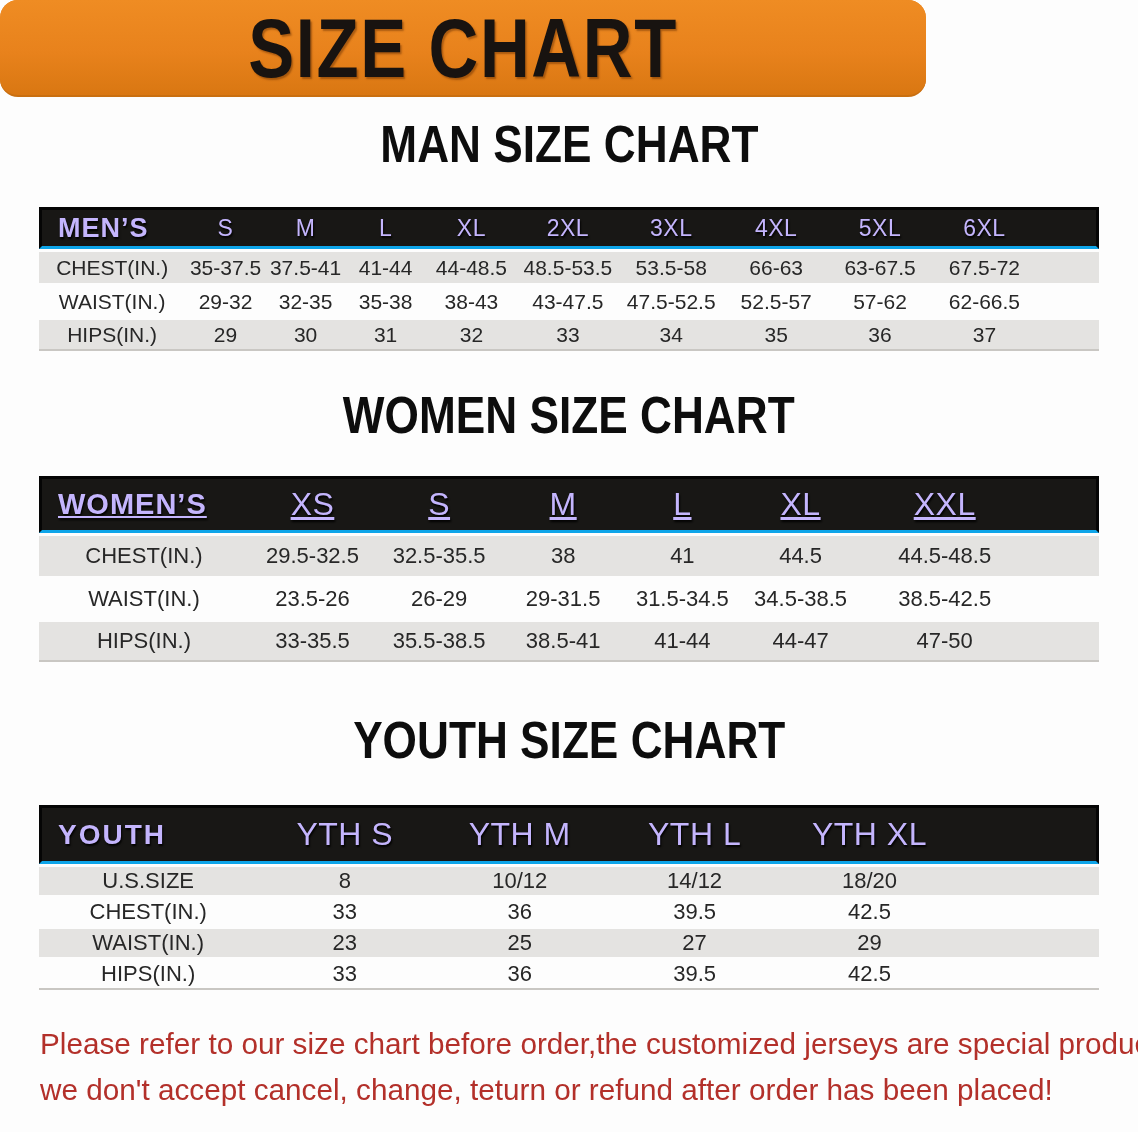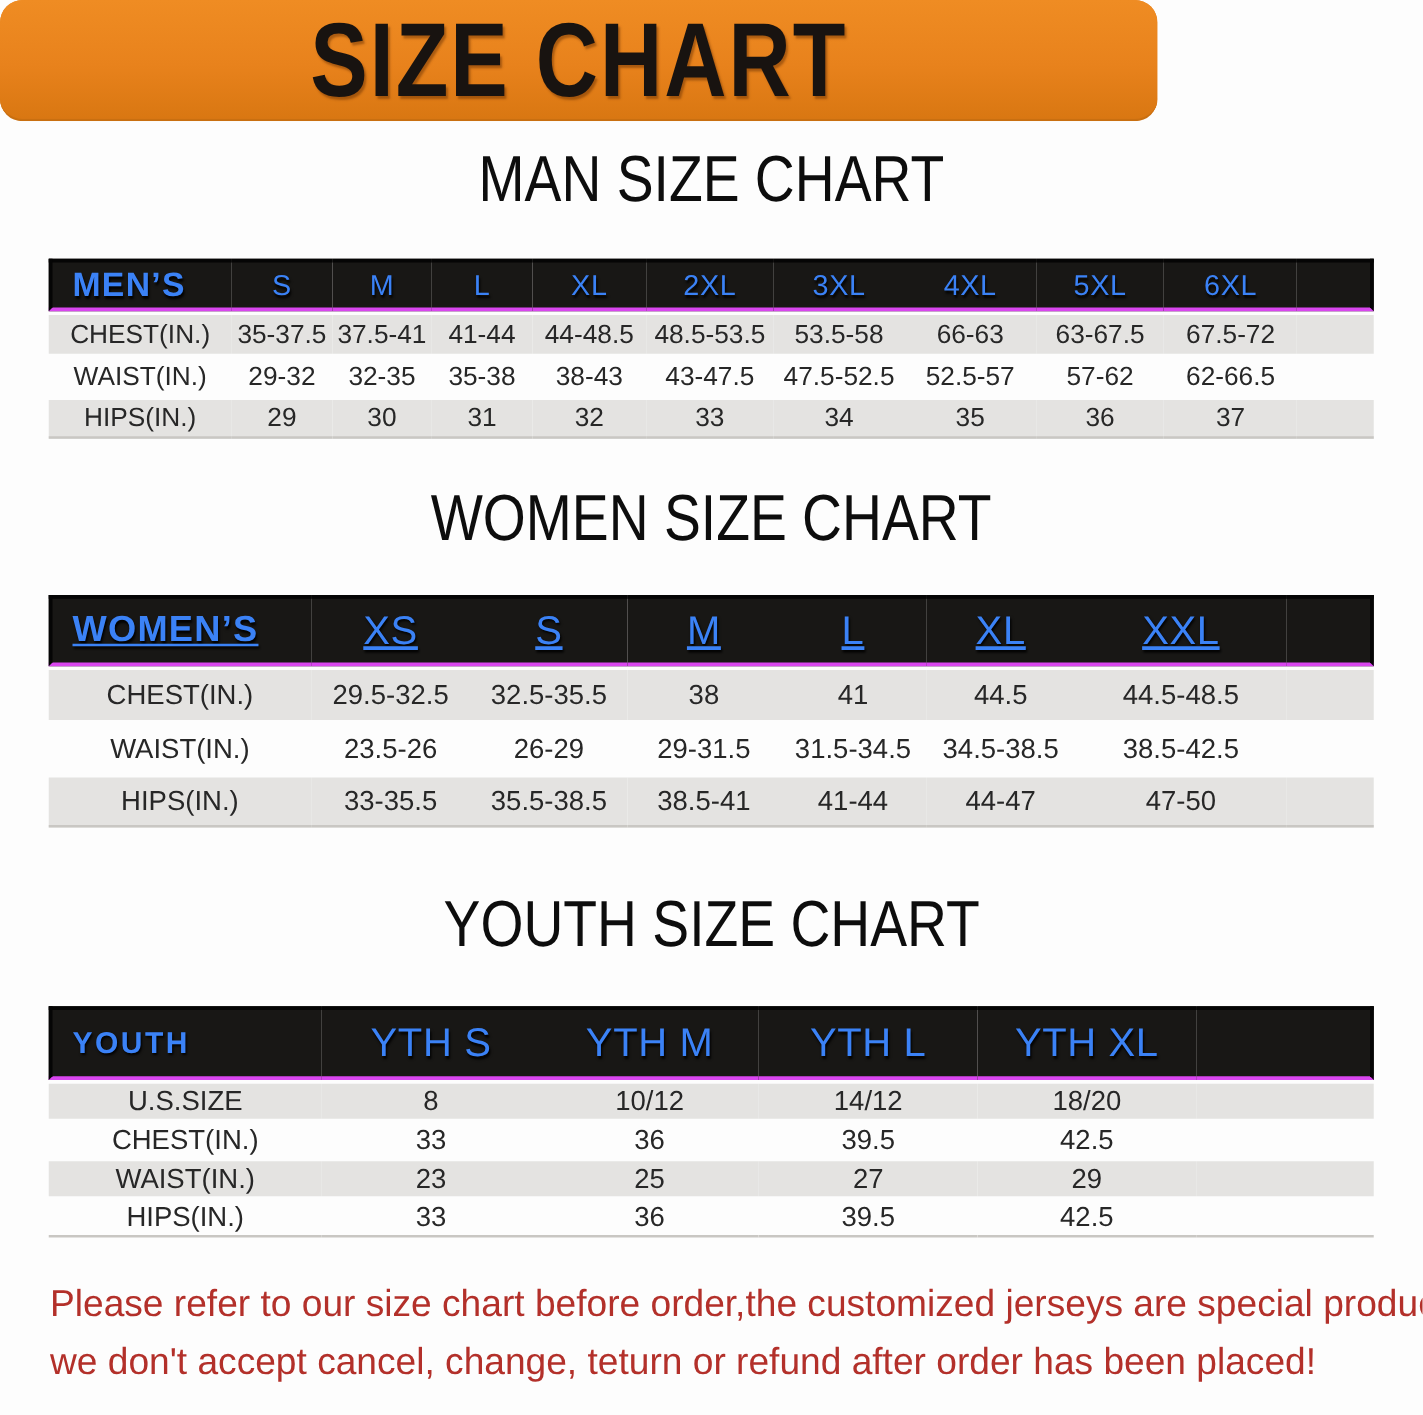--- a/index.html
+++ b/index.html
@@ -23,57 +23,57 @@
     border-radius:18px;
   }
   .banner-title{
     display:inline-block;font-size:84px;font-weight:bold;color:#181310;
     letter-spacing:2px;white-space:nowrap;
     transform:scaleX(.82);transform-origin:center;
     text-shadow:2px 2px 2px rgba(90,40,0,.45);
   }
   
   h2.section-heading{
-    margin:16px;text-align:center;font-weight:normal;color:#0d0d0d;line-height:46px;
+    margin:16px;text-align:center;font-weight:bold;color:#0d0d0d;line-height:46px;
   }
   h2 .condensed{
     display:inline-block;font-size:52px;letter-spacing:0;
     transform:scaleX(.85);transform-origin:center;white-space:nowrap;
   }
   h2.man{margin-top:24px;}
   h2.women{margin-top:38px;}
   h2.youth{margin-top:52px;}
   
   table.size-table{
     width:1060px;margin:0 auto;border-collapse:separate;border-spacing:0 3px;
     table-layout:fixed;
   }
   table.men{margin-top:27px;}
   table.women{margin-top:25px;}
   table.youth{margin-top:29px;}
   .size-table thead th{
-    background:var(--header-bar);color:#3b82f6;font-weight:normal;
+    background:var(--header-bar);color:#c4b5fd;font-weight:normal;
     text-align:center;vertical-align:middle;
-    border-top:3px solid #050505;border-bottom:3px solid #d946ef;
+    border-top:3px solid #050505;border-bottom:3px solid #0ea5e9;
     text-shadow:1px 2px 2px rgba(0,0,0,.95);
     font-size:23px;letter-spacing:.5px;white-space:nowrap;
     overflow:hidden;
   }
   .size-table thead th:first-child{border-left:3px solid #050505;}
   .size-table thead th:last-child{border-right:3px solid #050505;}
   .size-table thead th.corner-label{
     text-align:left;padding-left:16px;font-weight:bold;letter-spacing:1px;
   }
   table.men thead th{height:42px;}
   table.men thead th.corner-label{font-size:27px;}
   table.tall thead th{font-size:32px;}
   table.women thead th{height:57px;text-decoration:underline;}
   table.women thead th.corner-label{font-size:29px;}
   table.youth thead th{height:59px;}
-  table.youth thead th.corner-label{font-size:24px;letter-spacing:2px;}
+  table.youth thead th.corner-label{font-size:28px;letter-spacing:2px;}
   .size-table tbody th,.size-table tbody td{
     font-weight:normal;text-align:center;vertical-align:middle;
     font-size:21px;color:#272727;white-space:nowrap;overflow:hidden;
   }
   table.men tbody tr{height:31px;}
   table.women tbody tr{height:40px;}
   table.youth tbody tr{height:28px;}
   table.tall tbody th,table.tall tbody td{font-size:22px;}
   .size-table tbody tr.shade th,.size-table tbody tr.shade td{background:var(--row-shade);}
   .size-table tbody tr.plain th,.size-table tbody tr.plain td{background:#fdfdfd;}

